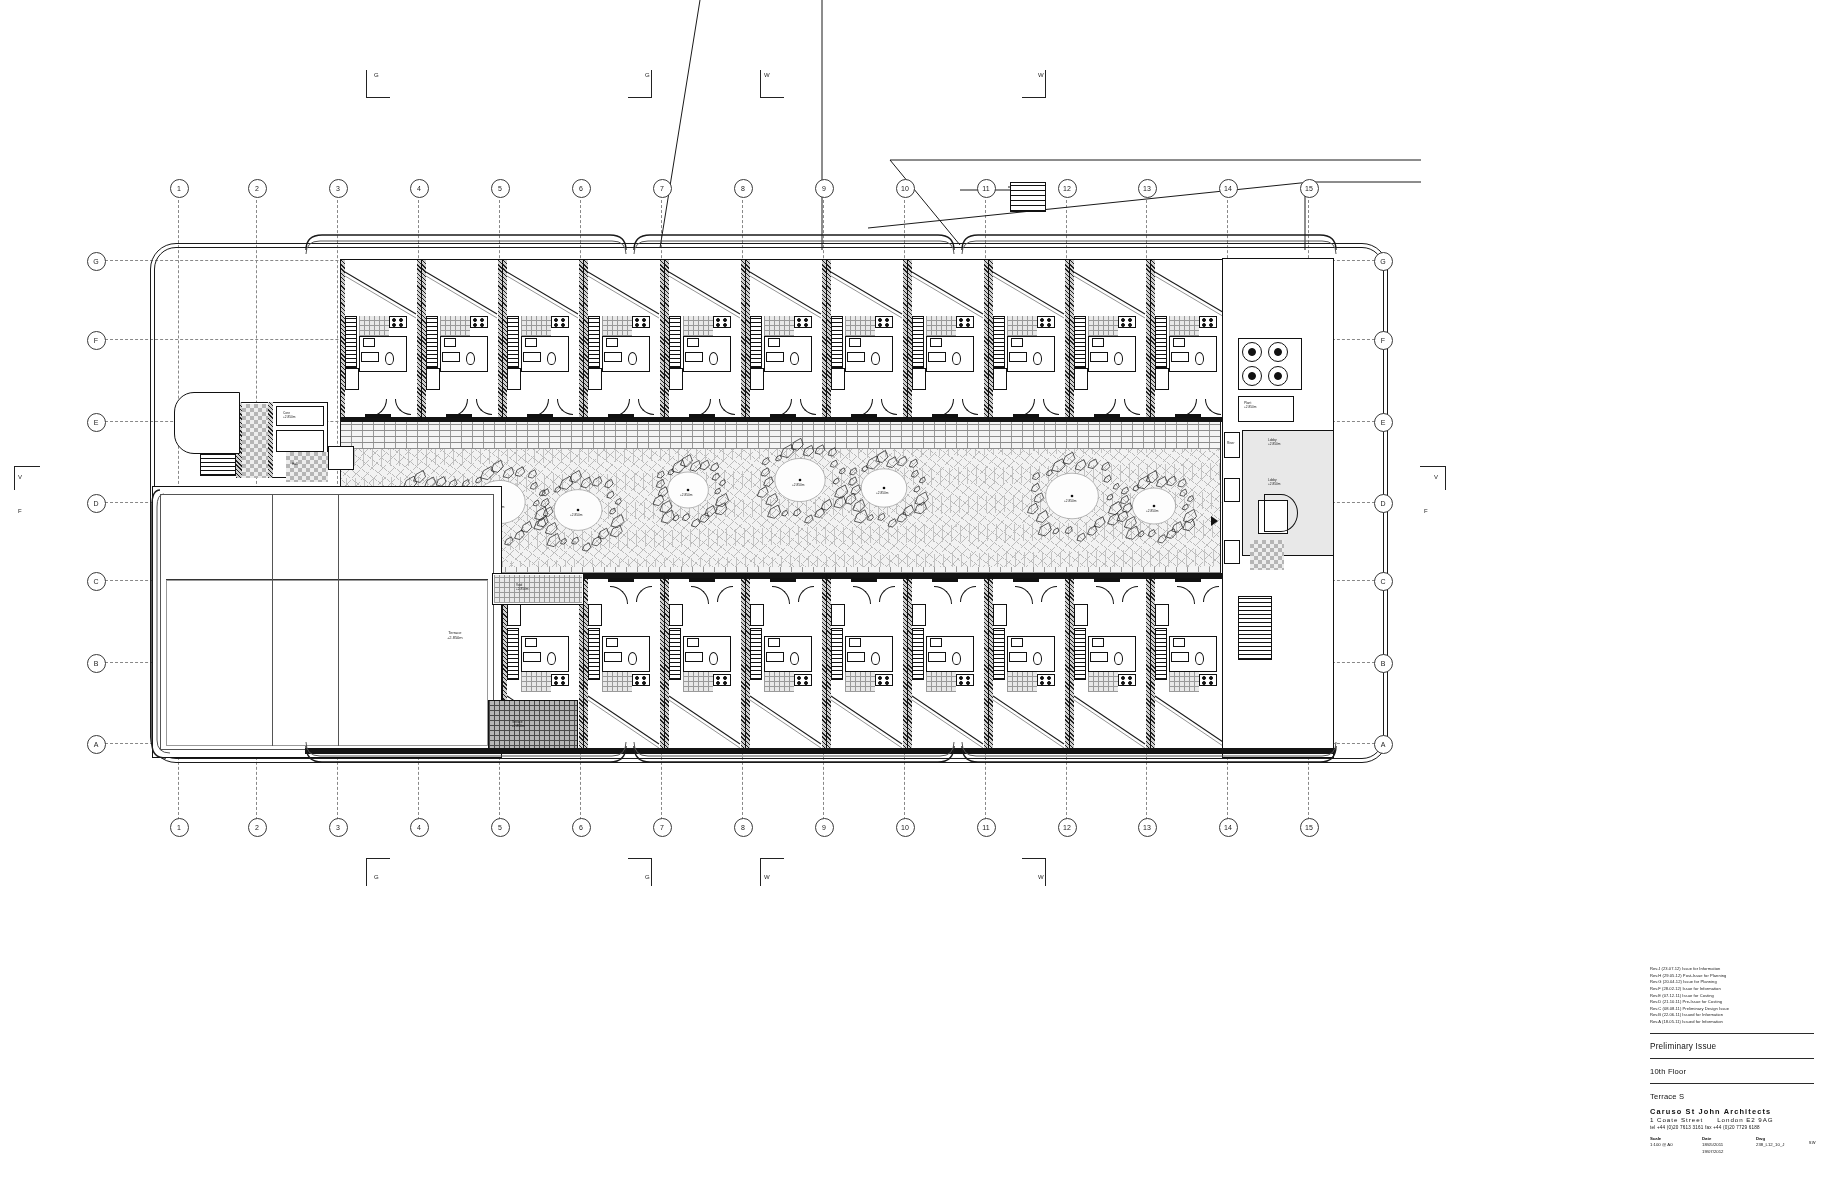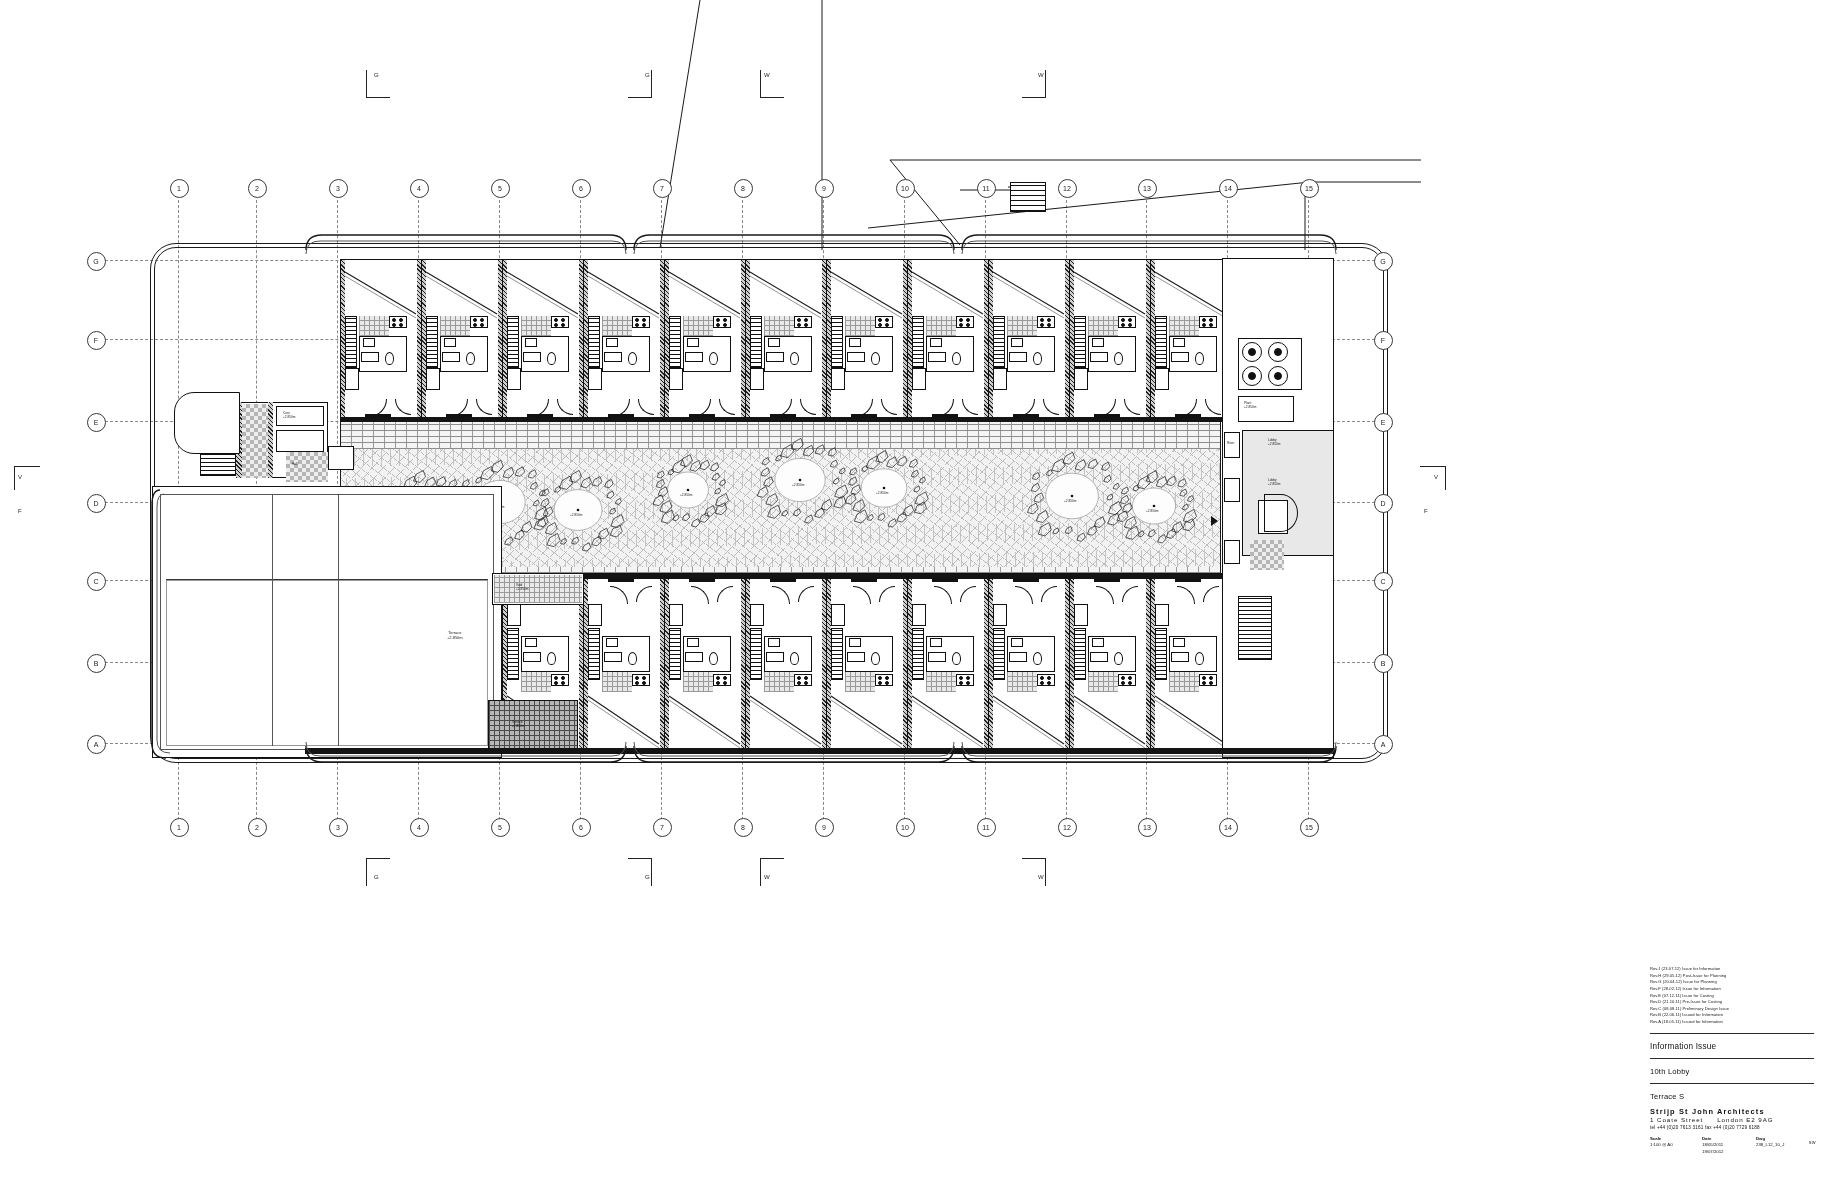--- a/index.html
+++ b/index.html
@@ -1210,27 +1210,27 @@
         <div>Rev.H (29.05.12) Post-Issue for Planning</div>
         <div>Rev.G (20.04.12) Issue for Planning</div>
         <div>Rev.F (28.02.12) Issue for Information</div>
         <div>Rev.E (07.12.11) Issue for Costing</div>
         <div>Rev.D (21.10.11) Pre-Issue for Costing</div>
         <div>Rev.C (08.08.11) Preliminary Design Issue</div>
         <div>Rev.B (22.06.11) Issued for Information</div>
         <div>Rev.A (18.05.11) Issued for Information</div>
       </div>
     <div class="tb-rule"></div>
-    <div class="tb-status">Information Issue</div>
+    <div class="tb-status">Preliminary Issue</div>
     <div class="tb-rule"></div>
-    <div class="tb-floor">10th Lobby</div>
+    <div class="tb-floor">10th Floor</div>
     <div class="tb-rule"></div>
     <div class="tb-project">Terrace S</div>
     <div style="height:6px;"></div>
-    <div class="tb-practice">Strijp St John  Architects</div>
+    <div class="tb-practice">Caruso St John  Architects</div>
     <div class="tb-addr">
       <span>1 Coate Street</span>
       <span>London E2 9AG</span>
     </div>
     <div class="tb-tel">tel +44 (0)20 7613 3161    fax +44 (0)20 7729 6188</div>
     <div class="tb-meta">
       <div class="c1">
         <b>Scale</b>
         <span>1:100 @ A0</span>
       </div>

